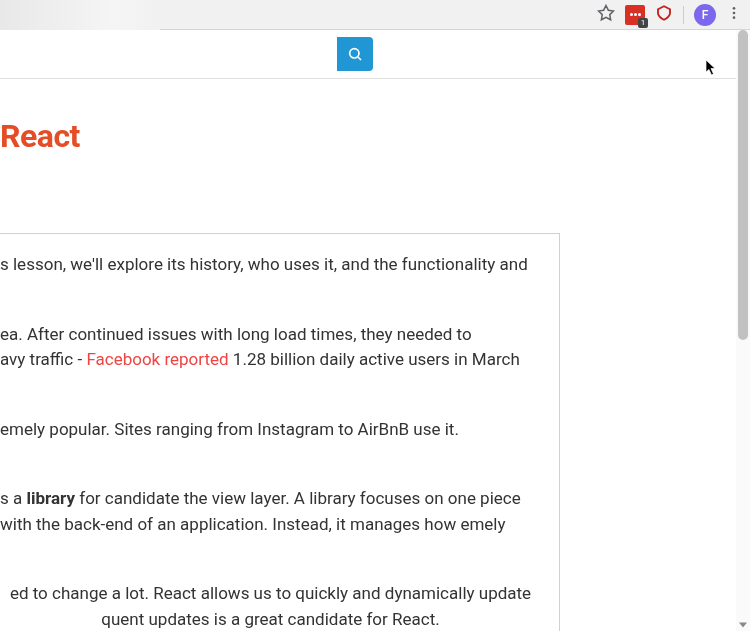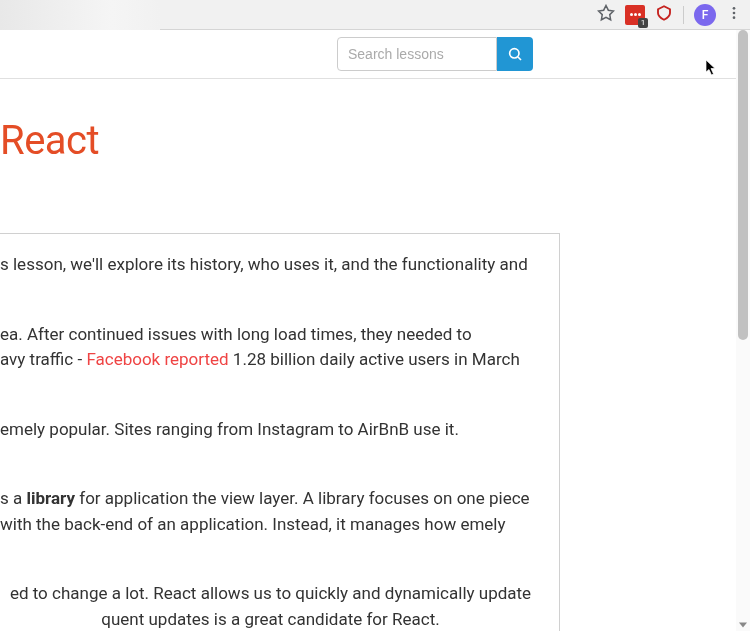--- a/index.html
+++ b/index.html
@@ -139,22 +139,22 @@
       top: 60px;
       left: 706px;
       width: 12px;
       height: 16px;
       color: #000;
       pointer-events: none;
       z-index: 100;
     }
     
     .page-title {
-      font-size: 40px;
-      font-weight: 400;
+      font-size: 32px;
+      font-weight: 700;
       color: #e44d26;
       letter-spacing: -0.5px;
       padding: 38px 0 0 0;
     }
     
     .content-card {
       position: absolute;
       left: 0;
       top: 233px;
       width: 560px;
@@ -229,21 +229,20 @@
     <svg class="dots-vertical" viewBox="0 0 24 24" fill="currentColor">
       <circle cx="12" cy="5" r="2"></circle>
       <circle cx="12" cy="12" r="2"></circle>
       <circle cx="12" cy="19" r="2"></circle>
     </svg>
   </span>
 </div>
 
 <div class="site-header">
   <div class="search-wrap">
-    <input class="search-input" type="text" placeholder="Search lessons" style="">
     <button class="search-btn">
       <svg width="16" height="16" viewBox="0 0 24 24" fill="none" stroke="currentColor" stroke-width="2.5">
         <circle cx="11" cy="11" r="7"></circle>
         <line x1="21" y1="21" x2="16.5" y2="16.5"></line>
       </svg>
     </button>
   </div>
 </div>
 
 <h1 class="page-title">React</h1>
@@ -253,21 +252,21 @@
     <span>s lesson, we'll explore its history, who uses it, and the functionality and</span>
   </p>
   <p>
     <span>ea. After continued issues with long load times, they needed to</span><br>
     <span>avy traffic - </span><span class="link-text">Facebook reported</span><span> 1.28 billion daily active users in March</span>
   </p>
   <p>
     <span>emely popular. Sites ranging from Instagram to AirBnB use it.</span>
   </p>
   <p>
-    <span>s a </span><strong>library</strong><span> for application the view layer. A library focuses on one piece</span><br>
+    <span>s a </span><strong>library</strong><span> for candidate the view layer. A library focuses on one piece</span><br>
     <span>with the back-end of an application. Instead, it manages how emely</span>
   </p>
   <p>
     <span>ed to change a lot. React allows us to quickly and dynamically update</span><br>
     <span>quent updates is a great candidate for React.</span>
   </p>
 </div>
 
 <div class="fake-scrollbar">
   <div class="scroll-thumb"></div>

